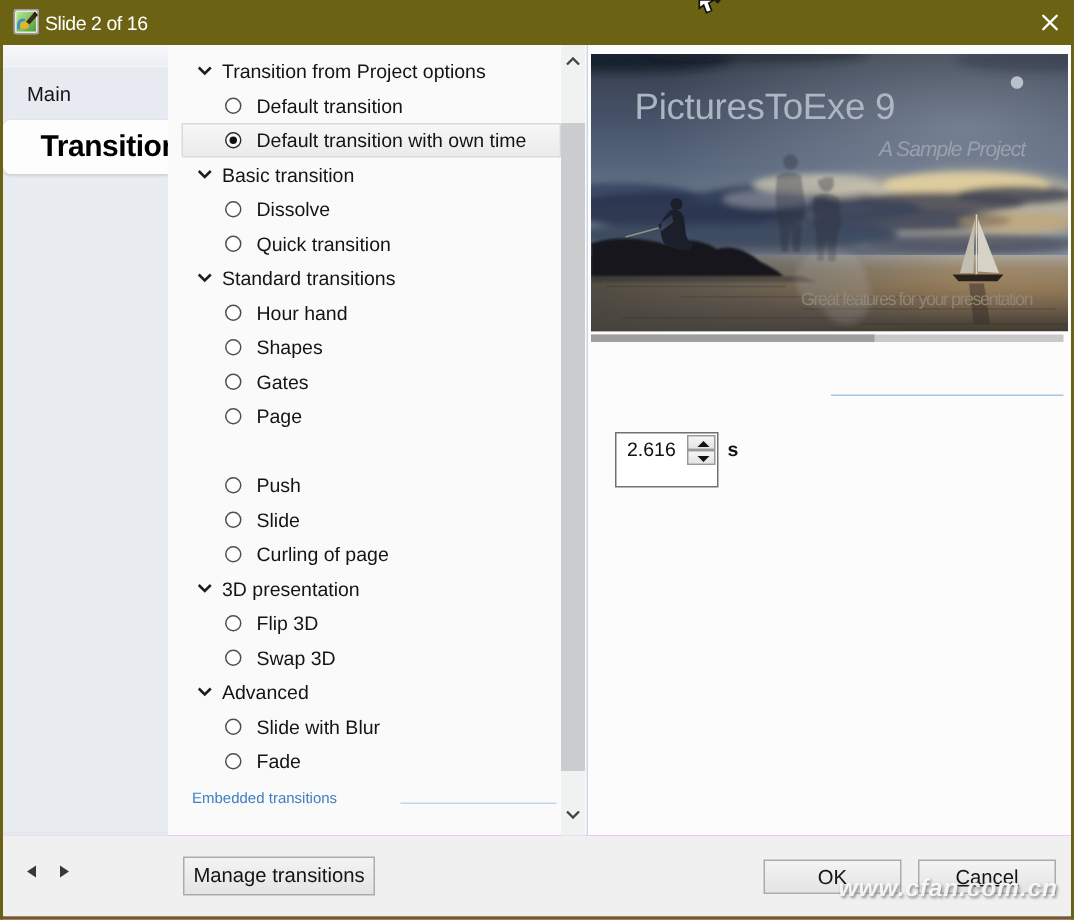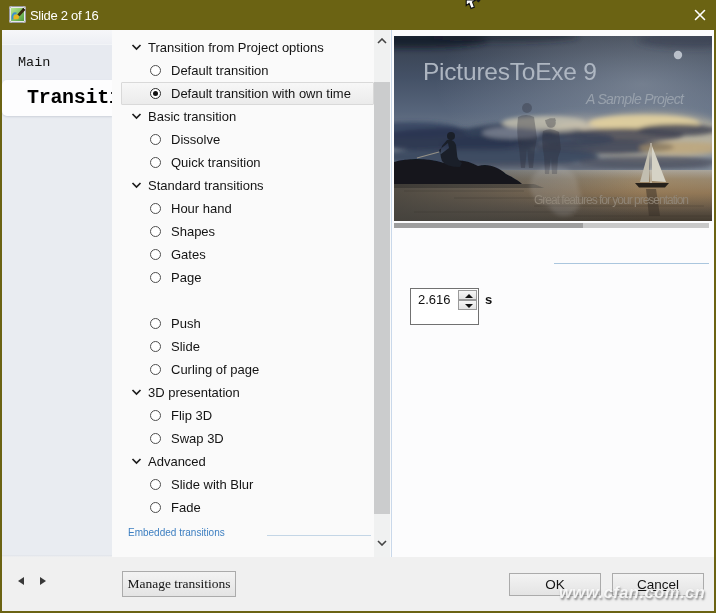--- a/index.html
+++ b/index.html
@@ -11,21 +11,21 @@
 .titlebar { position:absolute; left:0; top:0; width:716px; height:30px; background:#6b6313; }
 .titletext { position:absolute; left:30px; top:7.5px; color:#fff; font-size:13px; letter-spacing:-0.3px; }
 .closex { position:absolute; left:693px; top:8px; width:14px; height:14px; }
 
 
 .bl { position:absolute; left:0; top:30px; width:2px; height:583px; background:#6b6313; }
 .br { position:absolute; left:714px; top:30px; width:2px; height:583px; background:#6b6313; }
 .bb { position:absolute; left:0; top:611px; width:716px; height:2px; background:#6b6313; }
 
 
-.sidebar { position:absolute; left:2px; top:30px; width:110px; height:527px; background:#e9ecf1;font-family:Liberation Mono, monospace; }
+.sidebar { position:absolute; left:2px; top:30px; width:110px; height:527px; background:#e9ecf1; }
 .sidetop { position:absolute; left:0; top:0; width:110px; height:15px;
   background:linear-gradient(#f6f7f9,#edeff4); border-bottom:1px solid #f2f4f7; }
 .tabmain { position:absolute; left:0; top:15px; width:110px; height:35px; background:#e7eaf0;
   font-size:13.5px; color:#151515; line-height:35px; padding-left:16px; }
 .tabsel { position:absolute; left:0; top:50px; width:110px; height:36px; background:#fdfdfe;
   border-radius:5px 0 0 5px; font-size:20px; font-weight:bold; color:#000; letter-spacing:-0.3px;
   line-height:36px; padding-left:25px; box-shadow:0 1px 2px rgba(120,130,150,0.25); }
 .sidebar-edge { position:absolute; left:2px; top:555px; width:110px; height:2px;
   background:linear-gradient(#dfe3ea,#f0f0f0); }
 
@@ -75,21 +75,21 @@
 .slabel { position:absolute; left:93px; top:262px; font-size:13px; font-weight:bold; color:#111; }
 
 
 .bottom { position:absolute; left:2px; top:557px; width:712px; height:54px; background:#f0f0f0; }
 .arrow-l { position:absolute; left:16px; top:20px; width:0; height:0;
   border-top:4.5px solid transparent; border-bottom:4.5px solid transparent; border-right:6px solid #383838; }
 .arrow-r { position:absolute; left:38px; top:20px; width:0; height:0;
   border-top:4.5px solid transparent; border-bottom:4.5px solid transparent; border-left:6px solid #383838; }
 .btn { position:absolute; background:linear-gradient(#f3f3f3,#e4e4e4); border:1px solid #ababab;
   font-size:13.5px; color:#141414; text-align:center; }
-.btn-manage { left:120px; top:14px; width:114px; height:26px; line-height:24px;font-family:Liberation Serif, serif; }
+.btn-manage { left:120px; top:14px; width:128px; height:26px; line-height:24px; }
 .btn-ok { left:507px; top:16px; width:92px; height:23px; line-height:21px; }
 .btn-cancel { left:610px; top:16px; width:92px; height:23px; line-height:21px;text-decoration:underline; }
 .wm { position:absolute; left:557px; top:26px; width:152px; font-size:16.5px; font-weight:bold;
   font-style:italic; color:rgba(252,252,252,0.9); letter-spacing:0.5px;
   text-shadow:1px 1.5px 2px rgba(120,120,120,0.8), 0 0 1px rgba(200,200,200,0.5); z-index:5; }
 
 .cursor { position:absolute; left:464px; top:0; z-index:9; }
 </style>
 </head>
 <body>

